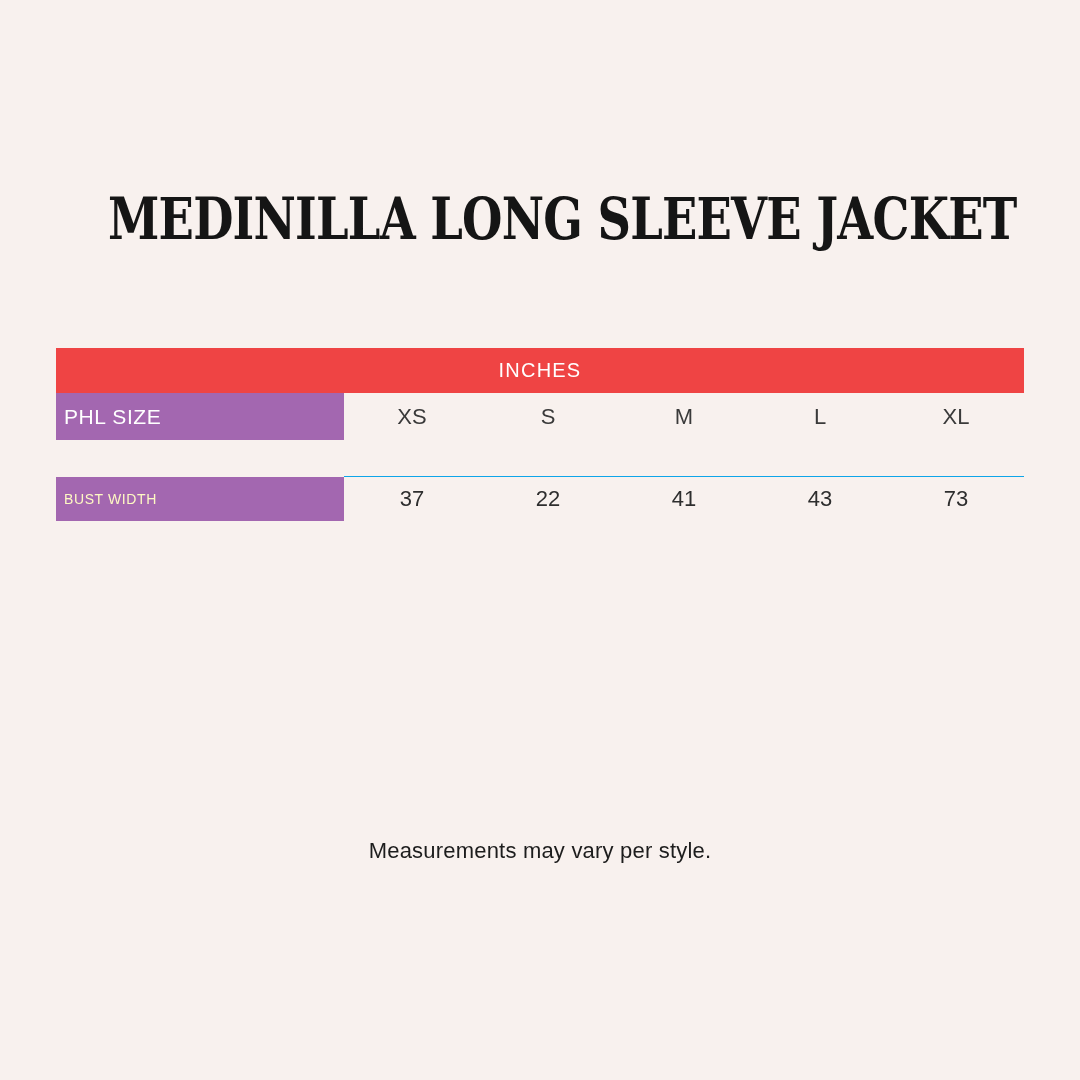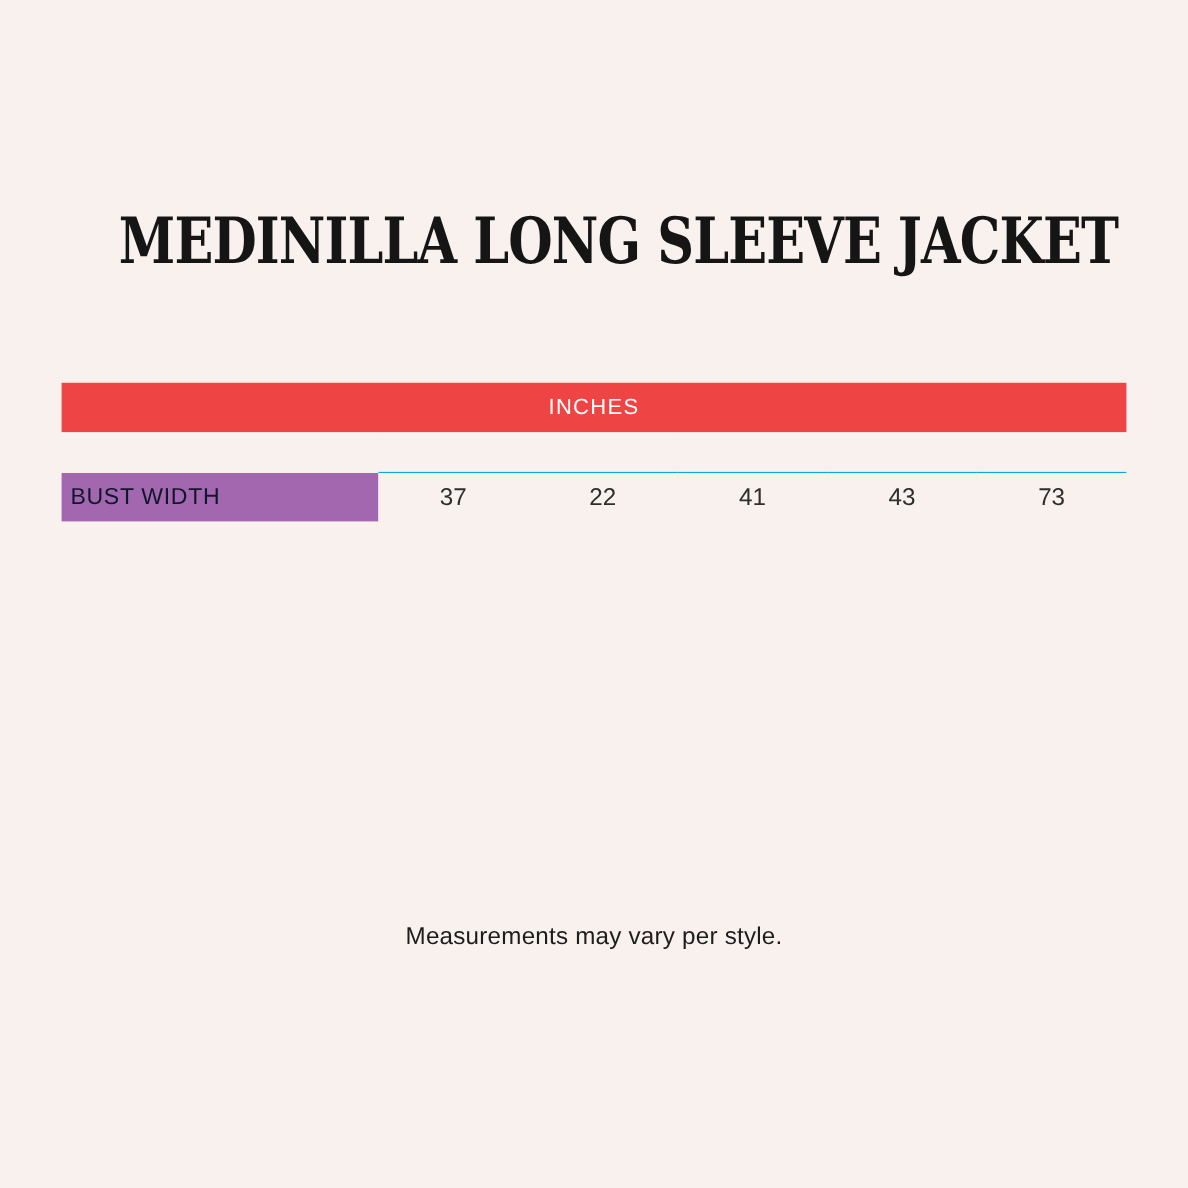--- a/index.html
+++ b/index.html
@@ -89,22 +89,22 @@
     vertical-align: middle;
   }
 
   .spacer-row td {
     height: 36px;
     background: #f8f1ee;
   }
 
   .row-label {
     background: #a367b0;
-    color: #0f172a;
-    font-size: 21px;
+    color: #fef9c3;
+    font-size: 14px;
     letter-spacing: 0.6px;
     height: 44px;
     padding-left: 8px !important;
     vertical-align: middle;
   }
 
   .row-val {
     background: #f8f1ee;
     color: #2e2e2e;
     font-size: 22px;
@@ -143,20 +143,28 @@
         <col class="c-size">
         <col class="c-size">
         <col class="c-size">
         <col class="c-size">
         <col class="c-size">
       </colgroup>
       <tbody>
         <tr>
           <td class="inches-cell" colspan="6">INCHES</td>
         </tr>
+        <tr>
+          <td class="phl-cell">PHL SIZE</td>
+          <td class="size-head">XS</td>
+          <td class="size-head">S</td>
+          <td class="size-head">M</td>
+          <td class="size-head">L</td>
+          <td class="size-head">XL</td>
+        </tr>
         <tr class="spacer-row">
           <td></td>
           <td></td>
           <td></td>
           <td></td>
           <td></td>
           <td></td>
         </tr>
         <tr class="line-top">
           <td class="row-label no-line">BUST WIDTH</td>

